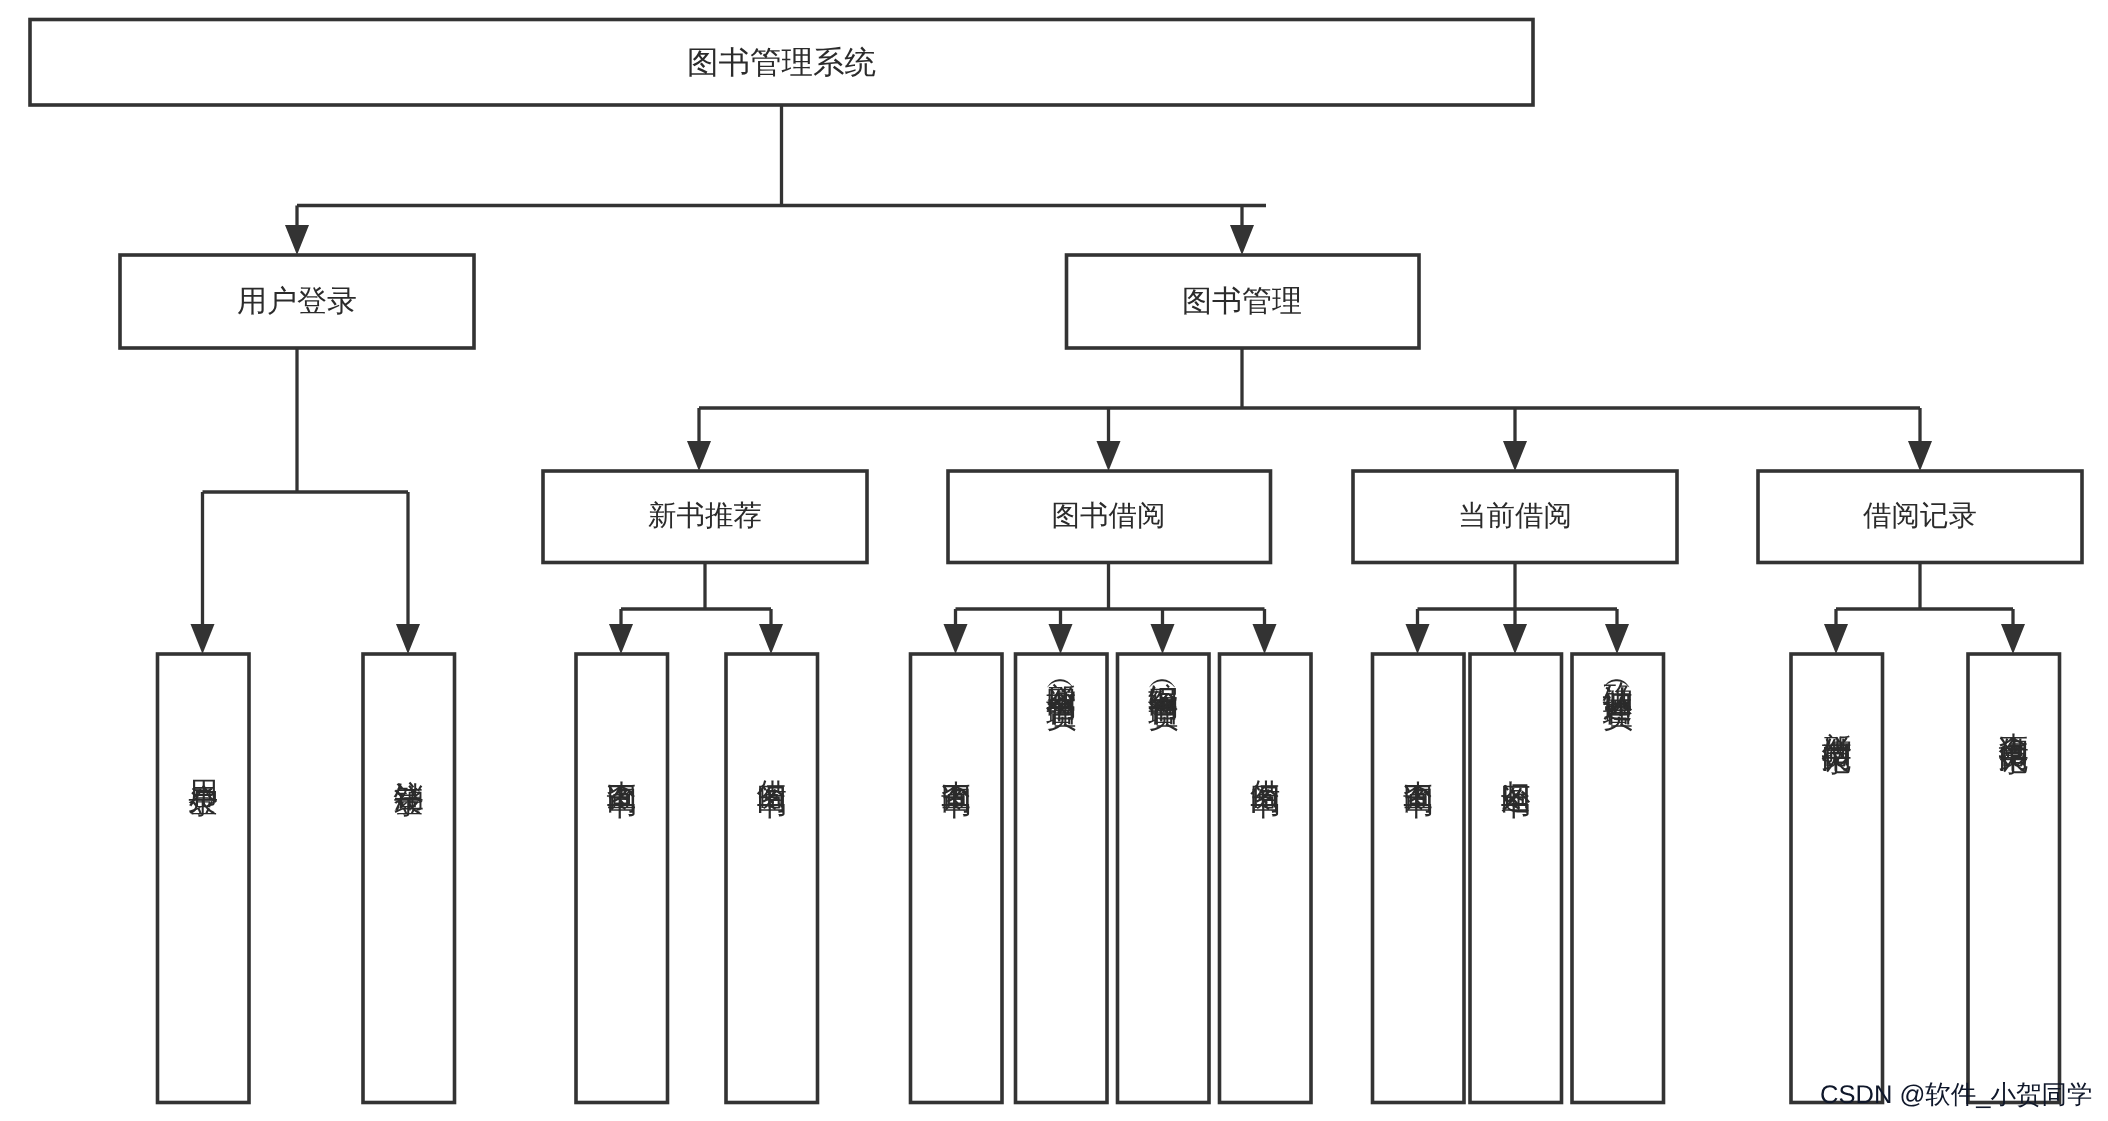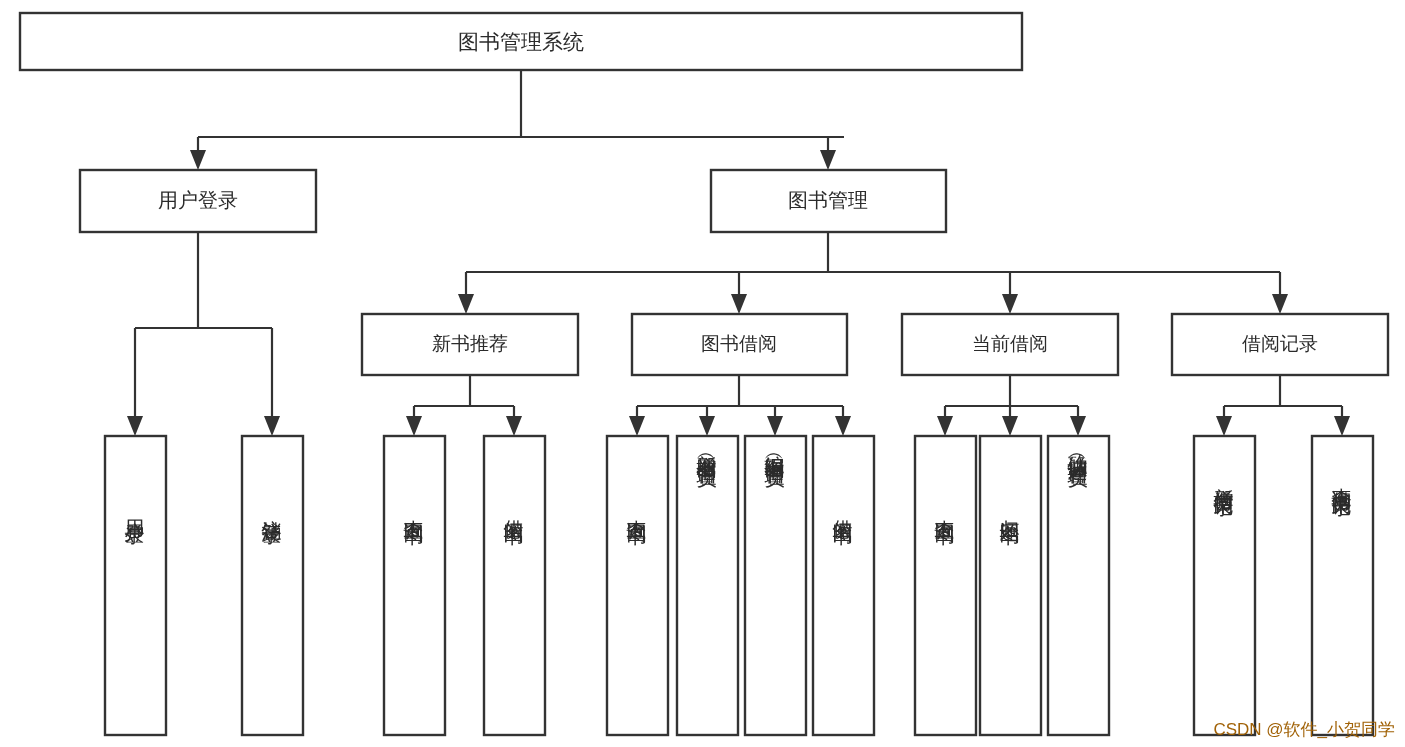--- a/index.html
+++ b/index.html
@@ -51,21 +51,21 @@
   .arrow-head {
     fill: #333333;
     stroke: none;
   }
   .watermark {
     position: absolute;
     right: 10px;
     bottom: 6px;
     font-family: "Liberation Sans", "DejaVu Sans", sans-serif;
     font-size: 17px;
-    color: #a16207;
+    color: #0f172a;
     white-space: nowrap;
     pointer-events: none;
   }
 </style>
 </head>
 <body>
 
 <svg id="diagram" viewBox="0 0 1405 747" xmlns="http://www.w3.org/2000/svg">
 
   <defs>

